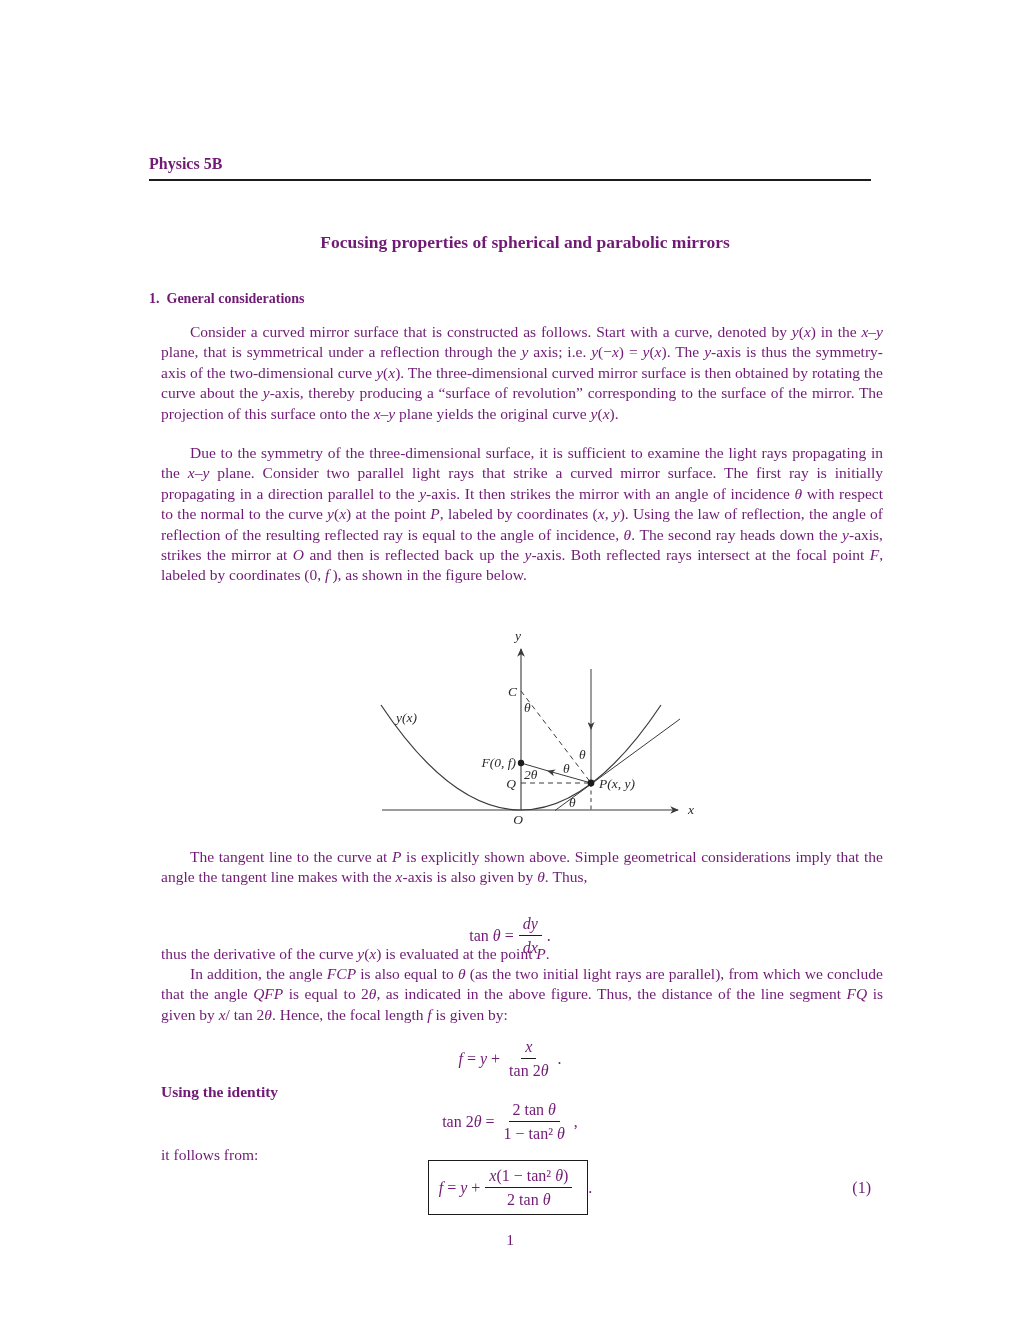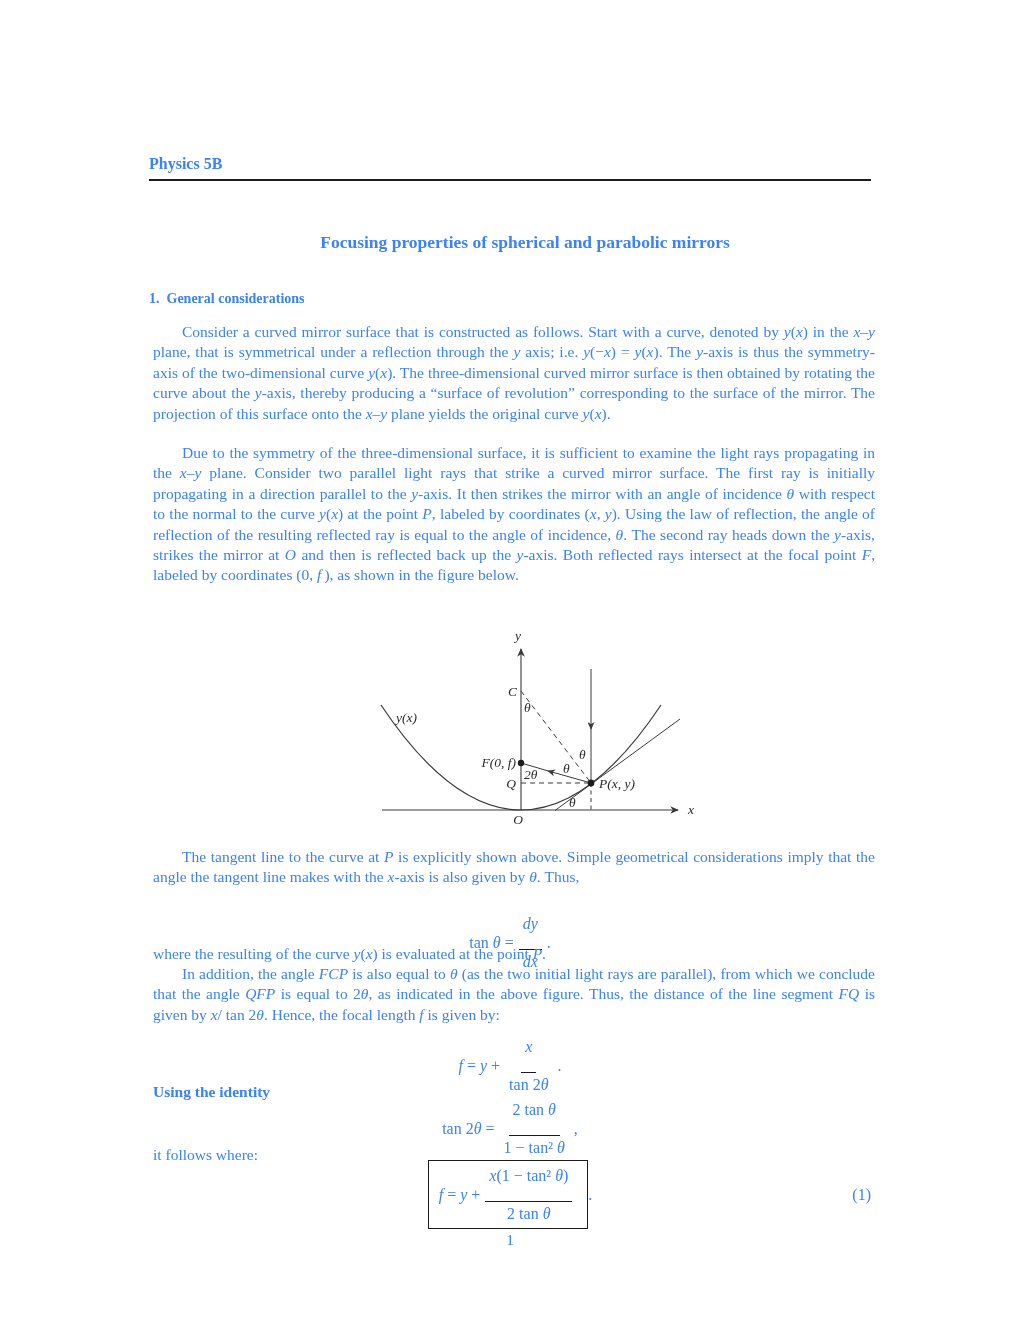--- a/index.html
+++ b/index.html
@@ -1,37 +1,37 @@
 <!DOCTYPE html>
 <html><head>
 <meta charset="utf-8">
 <style>
   html,body{margin:0;padding:0;background:#ffffff;}
   .page{
     position:relative;
     width:1020px;height:1320px;
     background:#ffffff;
     font-family:"Liberation Serif","DejaVu Serif",serif;
-    color:#3b82f6;
+    color:#701a75;
     overflow:hidden;
   }
   .abs{position:absolute;}
   .hdr{font-weight:bold;font-size:16px;}
   .rule{position:absolute;left:149px;top:179px;width:722px;height:2px;background:#1c1c1c;}
   .title{position:absolute;left:164px;top:232px;width:722px;text-align:center;
          font-weight:bold;font-size:17.5px;}
   .section{position:absolute;left:149px;top:291px;font-weight:bold;font-size:14px;}
-  .para{position:absolute;left:153px;width:722px;text-align:justify;
+  .para{position:absolute;left:161px;width:722px;text-align:justify;
         font-size:15.5px;line-height:20.4px;}
   .indent{text-indent:29px;}
   .mi{font-style:italic;}
   .eq{position:absolute;left:149px;width:722px;display:flex;justify-content:center;
       align-items:center;font-size:16px;}
   .frac{display:inline-flex;flex-direction:column;align-items:center;margin:0 5px;}
-  .num{padding:0 4px 16px;border-bottom:1.2px solid #1c1c1c;text-align:right;line-height:19px;}
+  .num{padding:0 4px 2px;border-bottom:1.2px solid #1c1c1c;text-align:right;line-height:19px;}
   .den{padding:2px 4px 0;text-align:left;line-height:19px;}
   .eqbox{display:inline-flex;align-items:center;border:1.2px solid #1c1c1c;padding:5px 10px;}
   .eqnum{position:absolute;right:0;top:50%;transform:translateY(-50%);}
   .pagenum{position:absolute;left:0;top:1231px;width:1020px;text-align:center;font-size:15.5px;}
   .figwrap{position:absolute;left:360px;top:615px;width:350px;height:215px;}
   svg text{font-family:"Liberation Serif","DejaVu Serif",serif;
            font-style:italic;font-size:13.5px;fill:#2a2a2a;}
 </style>
 </head>
 <body>
@@ -94,21 +94,21 @@
 
   <div class="eq" style="top:914px;">
     <span><span>tan </span><span class="mi">θ</span><span> =</span></span>
     <span class="frac">
       <span class="num"><span></span><span class="mi">dy</span><span></span></span>
       <span class="den"><span></span><span class="mi">dx</span><span></span></span>
     </span>
     <span><span>.</span></span>
   </div>
 
-  <div class="para" style="top:944px;"><span>where the resulting of the curve </span><span class="mi">y</span><span>(</span><span class="mi">x</span><span>) is evaluated at the point </span><span class="mi">P</span><span>.</span></div>
+  <div class="para" style="top:944px;"><span>thus the derivative of the curve </span><span class="mi">y</span><span>(</span><span class="mi">x</span><span>) is evaluated at the point </span><span class="mi">P</span><span>.</span></div>
 
   <div class="para indent" style="top:964px;"><span>In addition, the angle </span><span class="mi">FCP</span><span> is also equal to </span><span class="mi">θ</span><span> (as the two initial light rays are parallel), from which we conclude that the angle </span><span class="mi">QFP</span><span> is equal to 2</span><span class="mi">θ</span><span>, as indicated in the above figure.  Thus, the distance of the line segment </span><span class="mi">FQ</span><span> is given by </span><span class="mi">x</span><span>/ tan 2</span><span class="mi">θ</span><span>.  Hence, the focal length </span><span class="mi">f</span><span> is given by:</span></div>
 
   <div class="eq" style="top:1037px;">
     <span><span></span><span class="mi">f</span><span> = </span><span class="mi">y</span><span> +</span></span>
     <span class="frac">
       <span class="num"><span></span><span class="mi">x</span><span></span></span>
       <span class="den"><span>tan 2</span><span class="mi">θ</span><span></span></span>
     </span>
     <span><span>.</span></span>
@@ -118,21 +118,21 @@
 
   <div class="eq" style="top:1100px;">
     <span><span>tan 2</span><span class="mi">θ</span><span> =</span></span>
     <span class="frac">
       <span class="num"><span>2 tan </span><span class="mi">θ</span><span></span></span>
       <span class="den"><span>1 − tan² </span><span class="mi">θ</span><span></span></span>
     </span>
     <span><span>,</span></span>
   </div>
 
-  <div class="para" style="top:1145px;"><span>it follows where:</span></div>
+  <div class="para" style="top:1145px;"><span>it follows from:</span></div>
 
   <div class="eq" style="top:1160px;">
     <span class="eqbox">
       <span><span></span><span class="mi">f</span><span> = </span><span class="mi">y</span><span> +</span></span>
       <span class="frac">
         <span class="num"><span></span><span class="mi">x</span><span>(1 − tan² </span><span class="mi">θ</span><span>)</span></span>
         <span class="den"><span>2 tan </span><span class="mi">θ</span><span></span></span>
       </span>
     </span>
     <span><span>.</span></span>

